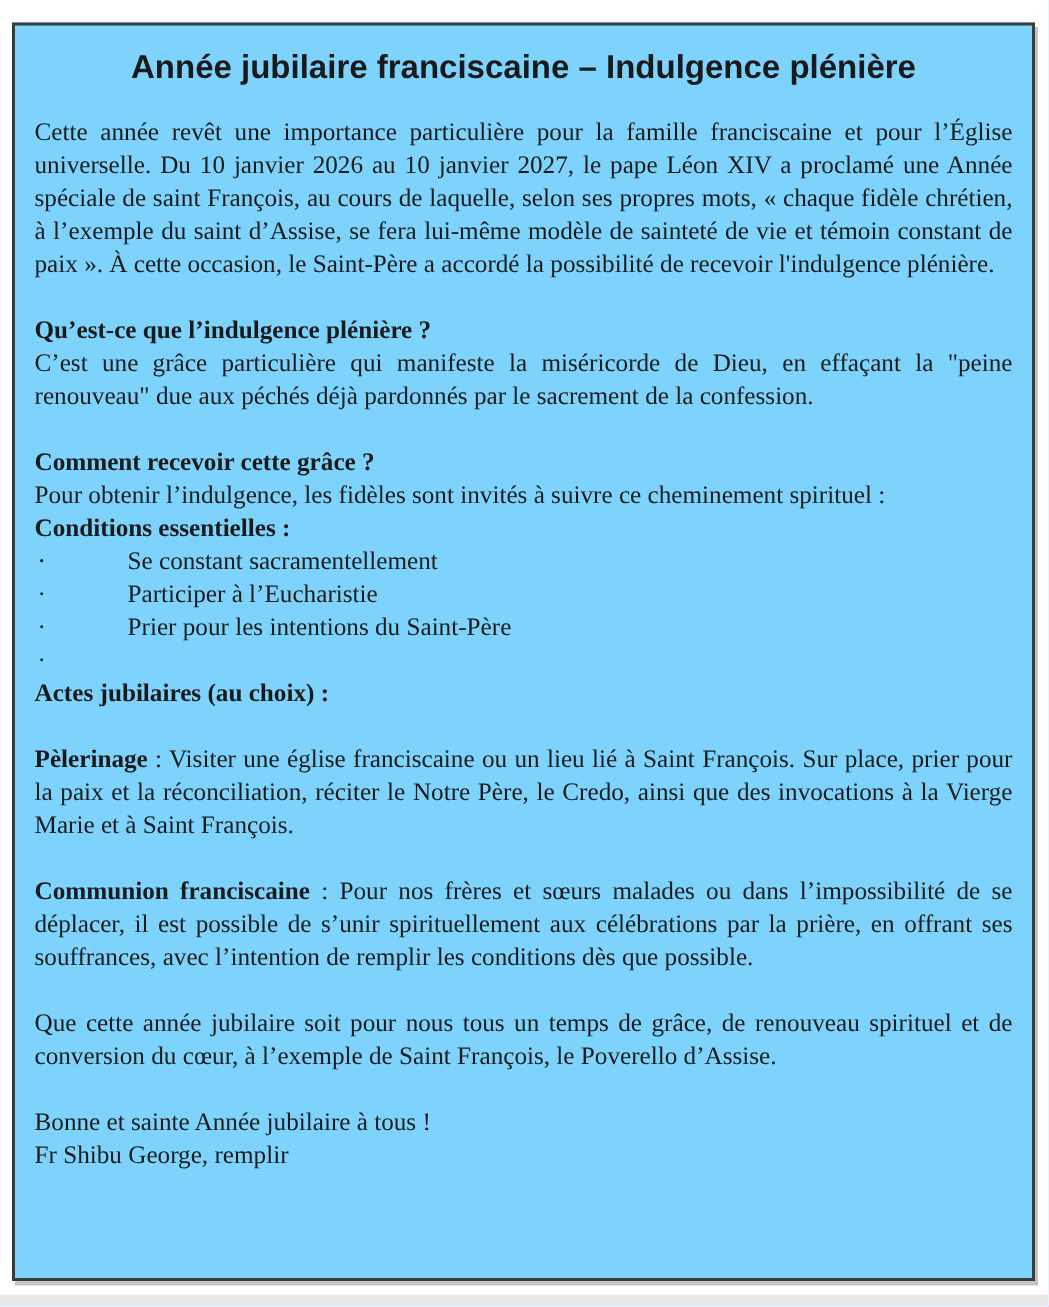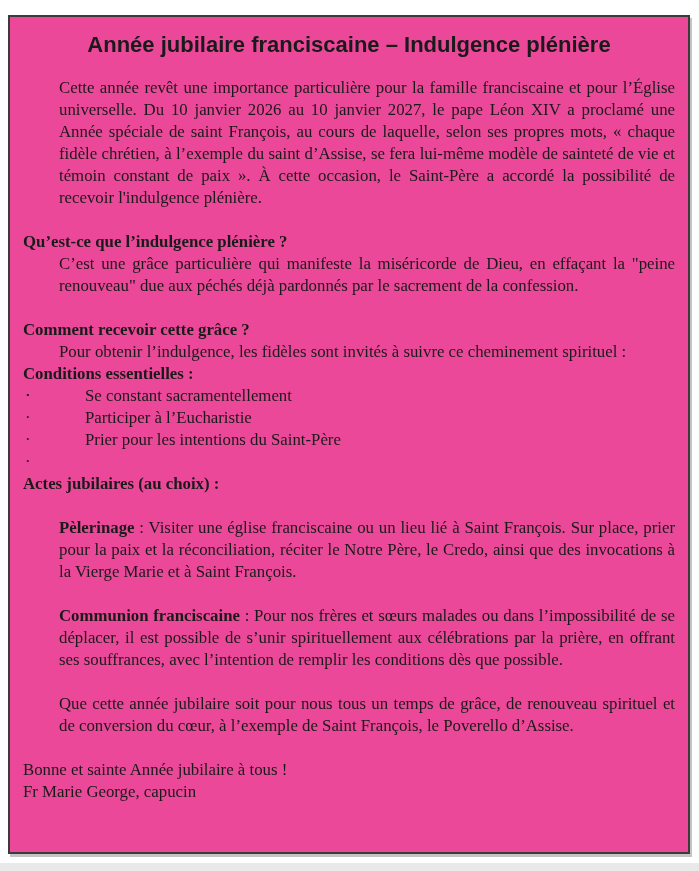--- a/index.html
+++ b/index.html
@@ -19,21 +19,21 @@
     color: #1a1a1a;
   }
   .doc-box {
     position: absolute;
     left: 8px;
     top: 15px;
     width: 652px;   
     height: 829px;
     border: 2px solid #3b3b3b;
     box-shadow: 2px 3px 0 #c4c4c4;
-    background: #ec4899;
+    background: #7dd3fc;
     padding: 6px 13px 0 13px;
     overflow: hidden;
   }
   .doc-title {
     font-family: "Liberation Sans", sans-serif;
     font-weight: bold;
     font-size: 22px;
     line-height: 28px;
     text-align: center;
     margin: 8px 0 18px 0;
@@ -41,21 +41,20 @@
   }
   .body-text {
     font-size: 16.8px;
     line-height: 22px;
   }
   p {
     margin: 0;
   }
   .para {
     text-align: justify;
-    margin-left: 36px;
   }
   .gap-after {
     margin-bottom: 22px;
   }
   .sec-heading {
     font-weight: bold;
   }
   .lead-bold {
     font-weight: bold;
   }
@@ -125,19 +124,19 @@
 
     <p class="sec-heading gap-after">Actes jubilaires (au choix) :</p>
 
     <p class="para gap-after"><span class="lead-bold">Pèlerinage</span><span> : Visiter une église franciscaine ou un lieu lié à Saint François. Sur place, prier pour la paix et la réconciliation, réciter le Notre Père, le Credo, ainsi que des invocations à la Vierge Marie et à Saint François.</span></p>
 
     <p class="para gap-after"><span class="lead-bold">Communion franciscaine</span><span> : Pour nos frères et sœurs malades ou dans l’impossibilité de se déplacer, il est possible de s’unir spirituellement aux célébrations par la prière, en offrant ses souffrances, avec l’intention de remplir les conditions dès que possible.</span></p>
 
     <p class="para gap-after">Que cette année jubilaire soit pour nous tous un temps de grâce, de renouveau spirituel et de conversion du cœur, à l’exemple de Saint François, le Poverello d’Assise.</p>
 
     <p>Bonne et sainte Année jubilaire à tous !</p>
-    <p>Fr Marie George, capucin</p>
+    <p>Fr Shibu George, remplir</p>
 
   </div>
 
   <div class="bottom-strip"></div>
 
 </div>
 
 </body></html>

